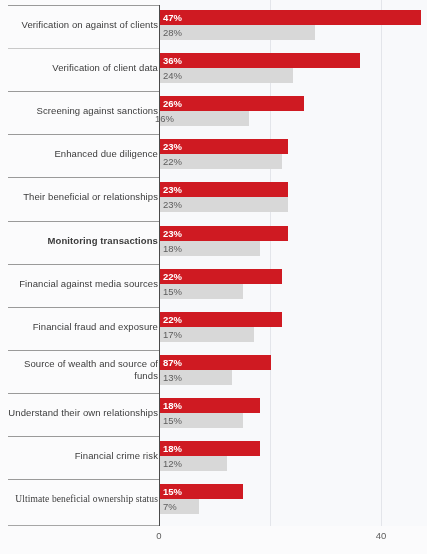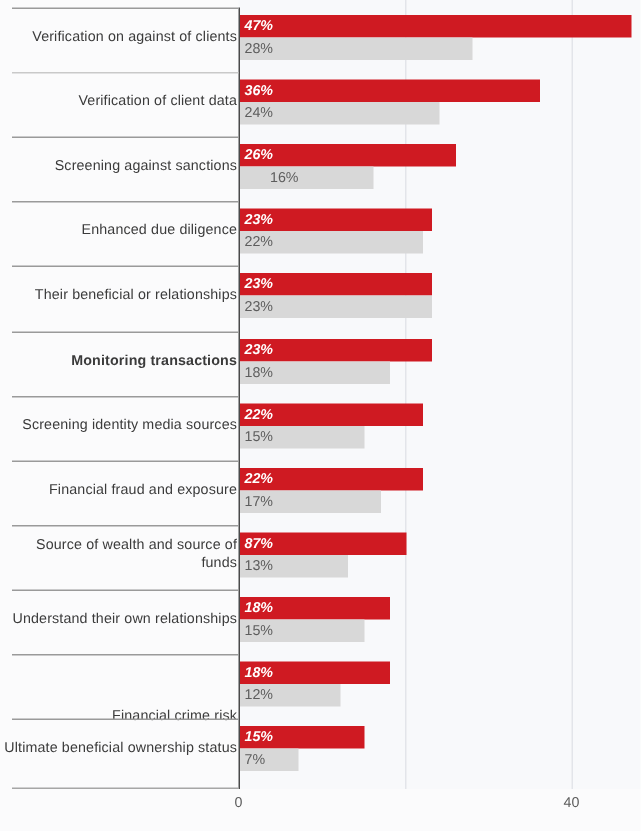--- a/index.html
+++ b/index.html
@@ -94,21 +94,21 @@
 
   .bar-value {
     position: absolute;
     height: 15px;
     line-height: 15px;
     font-size: 9.5px;
     font-weight: bold;
     padding-left: 3px;
     white-space: nowrap;
   }
-  .bar-value.red-v  { color: #ffffff; font-style: italic; }
+  .bar-value.red-v  { color: #ffffff; }
   .bar-value.grey-v { color: #5d5d5d; font-weight: normal; }
 
   
   .tick-label {
     position: absolute;
     top: 530px;
     font-size: 9.5px;
     color: #5d5d5d;
     transform: translateX(-50%);
   }
@@ -139,41 +139,41 @@
       <div class="cat-label" style="top: 62.1px;">Verification of client data</div>
       <div class="bar red" style="left: 160px; top: 53.1px; width: 199.8px;"></div>
       <div class="bar-value red-v" style="left: 160px; top: 53.1px;">36%</div>
       <div class="bar grey" style="left: 160px; top: 68.1px; width: 133.2px;"></div>
       <div class="bar-value grey-v" style="left: 160px; top: 68.1px;">24%</div>
       <div class="sep" style="top: 91px;"></div>
       <div class="cat-label" style="top: 105.2px;">Screening against sanctions</div>
       <div class="bar red" style="left: 160px; top: 96.2px; width: 144.3px;"></div>
       <div class="bar-value red-v" style="left: 160px; top: 96.2px;">26%</div>
       <div class="bar grey" style="left: 160px; top: 111.2px; width: 88.8px;"></div>
-      <div class="bar-value grey-v" style="left: 177px; top: 111.2px;">16%</div>
+      <div class="bar-value grey-v" style="left: 152px; top: 111.2px;">16%</div>
       <div class="sep" style="top: 134px;"></div>
       <div class="cat-label" style="top: 148.3px;">Enhanced due diligence</div>
       <div class="bar red" style="left: 160px; top: 139.3px; width: 127.65px;"></div>
       <div class="bar-value red-v" style="left: 160px; top: 139.3px;">23%</div>
       <div class="bar grey" style="left: 160px; top: 154.3px; width: 122.1px;"></div>
       <div class="bar-value grey-v" style="left: 160px; top: 154.3px;">22%</div>
       <div class="sep" style="top: 177px;"></div>
       <div class="cat-label" style="top: 191.4px;">Their beneficial or relationships</div>
       <div class="bar red" style="left: 160px; top: 182.4px; width: 127.65px;"></div>
       <div class="bar-value red-v" style="left: 160px; top: 182.4px;">23%</div>
       <div class="bar grey" style="left: 160px; top: 197.4px; width: 127.65px;"></div>
       <div class="bar-value grey-v" style="left: 160px; top: 197.4px;">23%</div>
       <div class="sep" style="top: 221px;"></div>
       <div class="cat-label" style="top: 234.5px; font-weight: bold;">Monitoring transactions</div>
       <div class="bar red" style="left: 160px; top: 225.5px; width: 127.65px;"></div>
       <div class="bar-value red-v" style="left: 160px; top: 225.5px;">23%</div>
       <div class="bar grey" style="left: 160px; top: 240.5px; width: 99.9px;"></div>
       <div class="bar-value grey-v" style="left: 160px; top: 240.5px;">18%</div>
       <div class="sep" style="top: 264px;"></div>
-      <div class="cat-label" style="top: 277.6px;">Screening identity media sources</div>
+      <div class="cat-label" style="top: 277.6px;">Financial against media sources</div>
       <div class="bar red" style="left: 160px; top: 268.6px; width: 122.1px;"></div>
       <div class="bar-value red-v" style="left: 160px; top: 268.6px;">22%</div>
       <div class="bar grey" style="left: 160px; top: 283.6px; width: 83.25px;"></div>
       <div class="bar-value grey-v" style="left: 160px; top: 283.6px;">15%</div>
       <div class="sep" style="top: 307px;"></div>
       <div class="cat-label" style="top: 320.7px;">Financial fraud and exposure</div>
       <div class="bar red" style="left: 160px; top: 311.7px; width: 122.1px;"></div>
       <div class="bar-value red-v" style="left: 160px; top: 311.7px;">22%</div>
       <div class="bar grey" style="left: 160px; top: 326.7px; width: 94.35px;"></div>
       <div class="bar-value grey-v" style="left: 160px; top: 326.7px; text-align: center;">17%</div>
@@ -184,27 +184,27 @@
       <div class="bar-value red-v" style="left: 160px; top: 354.8px;">87%</div>
       <div class="bar grey" style="left: 160px; top: 369.8px; width: 72.15px;"></div>
       <div class="bar-value grey-v" style="left: 160px; top: 369.8px;">13%</div>
       <div class="sep" style="top: 393px;"></div>
       <div class="cat-label" style="top: 406.9px;">Understand their own relationships</div>
       <div class="bar red" style="left: 160px; top: 397.9px; width: 99.9px;"></div>
       <div class="bar-value red-v" style="left: 160px; top: 397.9px;">18%</div>
       <div class="bar grey" style="left: 160px; top: 412.9px; width: 83.25px;"></div>
       <div class="bar-value grey-v" style="left: 160px; top: 412.9px;">15%</div>
       <div class="sep" style="top: 436px;"></div>
-      <div class="cat-label" style="top: 472px;">Financial crime risk</div>
+      <div class="cat-label" style="top: 450px;">Financial crime risk</div>
       <div class="bar red" style="left: 160px; top: 441px; width: 99.9px;"></div>
       <div class="bar-value red-v" style="left: 160px; top: 441px;">18%</div>
       <div class="bar grey" style="left: 160px; top: 456px; width: 66.6px;"></div>
       <div class="bar-value grey-v" style="left: 160px; top: 456px;">12%</div>
       <div class="sep" style="top: 479px;"></div>
-      <div class="cat-label" style="top: 493.1px;">Ultimate beneficial ownership status</div>
+      <div class="cat-label" style="top: 493.1px; font-family: Liberation Serif, serif;">Ultimate beneficial ownership status</div>
       <div class="bar red" style="left: 160px; top: 484.1px; width: 83.25px;"></div>
       <div class="bar-value red-v" style="left: 160px; top: 484.1px;">15%</div>
       <div class="bar grey" style="left: 160px; top: 499.1px; width: 38.85px;"></div>
       <div class="bar-value grey-v" style="left: 160px; top: 499.1px;">7%</div>
     </div>
 
   <div id="xticks">
       <div class="tick-label" style="left: 159px;">0</div>
       <div class="tick-label" style="left: 268px; margin-top: 36px;">20</div>
       <div class="tick-label" style="left: 381px;">40</div>

